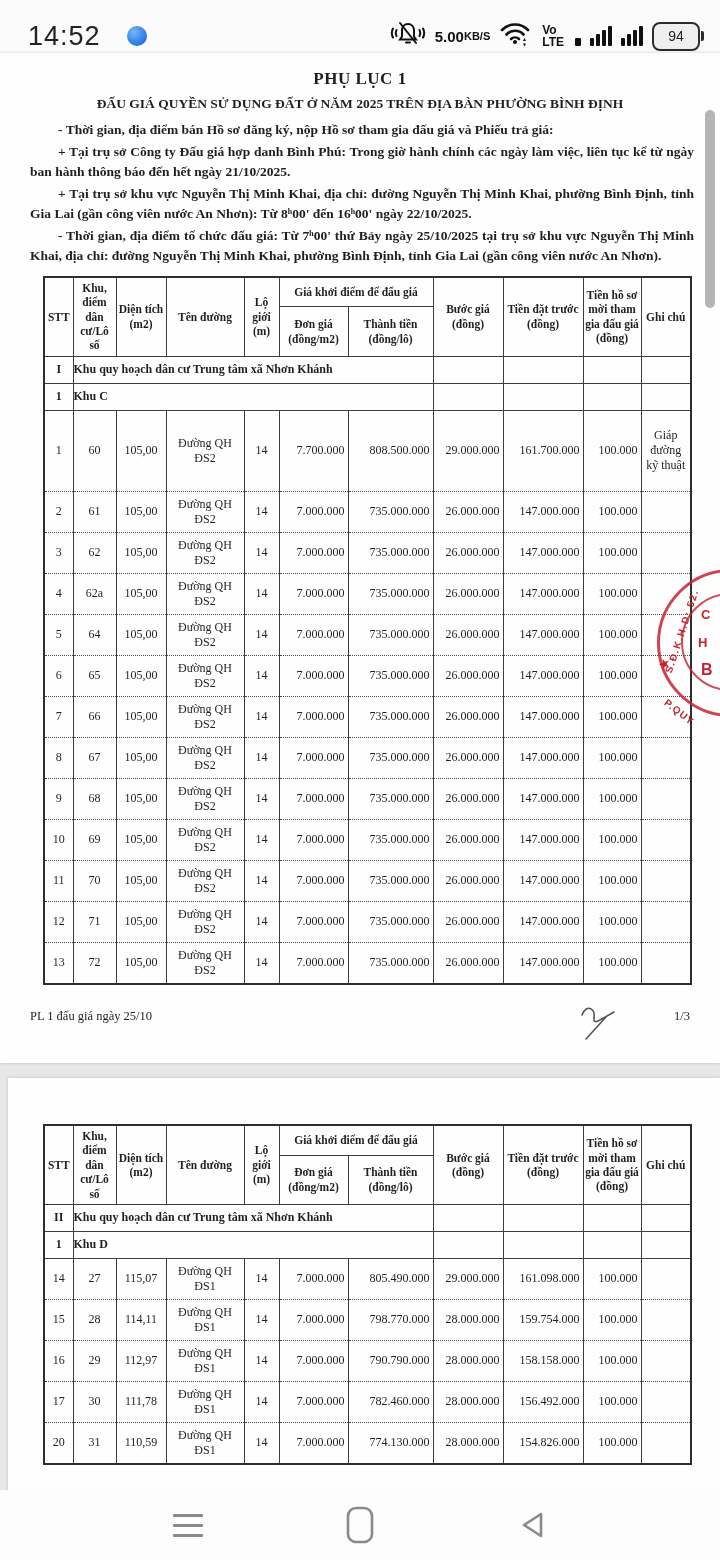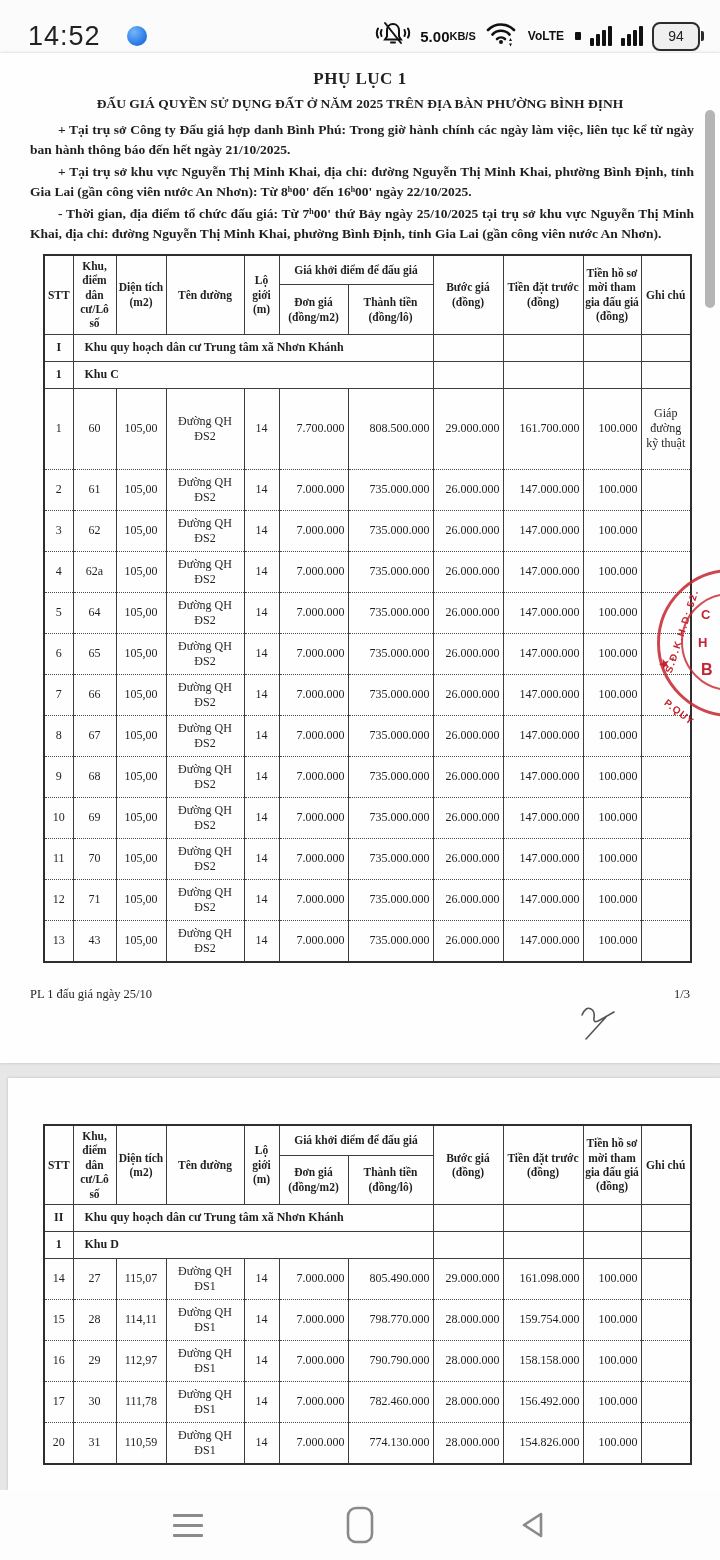--- a/index.html
+++ b/index.html
@@ -10,21 +10,21 @@
     display:flex;align-items:center;justify-content:space-between;
     font-family:"Liberation Sans","DejaVu Sans",sans-serif;}
   .sb-left{display:flex;align-items:center;padding-left:28px;}
   .sb-time{font-size:27px;color:#222;letter-spacing:1px;}
   .notif-dot{width:20px;height:20px;border-radius:50%;margin-left:26px;
     background:radial-gradient(circle at 35% 30%,#7ab5f2 0%,#3d8ef0 45%,#1257c8 100%);}
   .sb-right{display:flex;align-items:center;gap:9px;padding-right:16px;}
   .speed{display:flex;flex-direction:row;align-items:center;line-height:1;color:#111;}
   .speed .v{font-size:15px;font-weight:bold;}
   .speed .u{font-size:11px;font-weight:bold;}
-  .volte{display:flex;flex-direction:row;align-items:flex-start;line-height:1;color:#111;}
+  .volte{display:flex;flex-direction:column;align-items:flex-start;line-height:1;color:#111;}
   .volte .v{font-size:12px;font-weight:bold;}
   .volte-row{display:flex;align-items:center;gap:11px;}
   .volte-box{width:6px;height:8px;background:#111;border-radius:1px;}
   .sigbars{display:flex;align-items:flex-end;gap:2px;height:20px;}
   .sigbars i{display:block;width:4px;background:#111;border-radius:1px;}
   .battery{display:flex;align-items:center;justify-content:center;}
   .batt-body{width:44px;height:25px;border:2px solid #2c2c2c;border-radius:8px;background:#efefef;
     display:flex;align-items:center;justify-content:center;font-size:14px;color:#222;}
   .batt-nub{width:3px;height:10px;background:#2c2c2c;border-radius:0 2px 2px 0;margin-left:1px;}
   
@@ -42,21 +42,21 @@
   .auction col.w0{width:29px}.auction col.w1{width:43px}.auction col.w2{width:50px}
   .auction col.w3{width:78px}.auction col.w4{width:35px}.auction col.w5{width:69px}
   .auction col.w6{width:85px}.auction col.w7{width:70px}.auction col.w8{width:80px}
   .auction col.w9{width:58px}.auction col.w10{width:50px}
   .auction th{border:1px solid #3d3d3d;font-size:11.5px;font-weight:bold;padding:3px 1px;
     text-align:center;line-height:1.25;}
   .auction thead tr:first-child th{height:auto;}
   .auction td{border-left:1px solid #3d3d3d;border-right:1px solid #3d3d3d;
     padding:3px 2px;text-align:center;line-height:1.25;vertical-align:middle;}
   tbody.sections td{border-top:1px solid #3d3d3d;border-bottom:1px solid #3d3d3d;height:20px;}
-  tbody.sections td.sec-label{text-align:left;font-weight:bold;padding-left:11px;}
+  tbody.sections td.sec-label{text-align:left;font-weight:bold;padding-left:0;}
   tbody.sections td.sec-num{font-weight:bold;}
   tbody.datarows tr td{border-top:1px dotted #4a4a4a;height:34px;}
   tbody.datarows tr:first-child td{border-top:none;}
   #table1 tbody.datarows tr:first-child td{height:74px;}
   .auction td.c5,.auction td.c6,.auction td.c7,.auction td.c8,.auction td.c9{text-align:right;padding-right:3px;}
   
   .page-footer{display:flex;justify-content:space-between;margin:24px 30px 0 30px;font-size:12.5px;}
   
   .stamp{position:absolute;top:512px;left:655px;width:65px;height:160px;pointer-events:none;}
   .stamp .ring-outer{position:absolute;left:2px;top:4px;width:142px;height:142px;border-radius:50%;
@@ -147,20 +147,21 @@
           </span>
         <span class="batt-nub"></span>
       </span>
     </div>
   </div>
 
   <div class="page" id="page1">
     <div class="doc-title">PHỤ LỤC 1</div>
     <div class="doc-subtitle">ĐẤU GIÁ QUYỀN SỬ DỤNG ĐẤT Ở NĂM 2025 TRÊN ĐỊA BÀN PHƯỜNG BÌNH ĐỊNH</div>
     <div class="doc-paras">
+      <p>- Thời gian, địa điểm bán Hồ sơ đăng ký, nộp Hồ sơ tham gia đấu giá và Phiếu trả giá:</p>
       <p>+ Tại trụ sở Công ty Đấu giá hợp danh Bình Phú: Trong giờ hành chính các ngày làm việc, liên tục kể từ ngày ban hành thông báo đến hết ngày 21/10/2025.</p>
       <p>+ Tại trụ sở khu vực Nguyễn Thị Minh Khai, địa chỉ: đường Nguyễn Thị Minh Khai, phường Bình Định, tỉnh Gia Lai (gần công viên nước An Nhơn): Từ 8ʰ00' đến 16ʰ00' ngày 22/10/2025.</p>
       <p>- Thời gian, địa điểm tổ chức đấu giá: Từ 7ʰ00' thứ Bảy ngày 25/10/2025 tại trụ sở khu vực Nguyễn Thị Minh Khai, địa chỉ: đường Nguyễn Thị Minh Khai, phường Bình Định, tỉnh Gia Lai (gần công viên nước An Nhơn).</p>
     </div>
 
     <table class="auction" id="table1">
       <colgroup>
         <col class="w0">
           <col class="w1">
           <col class="w2">
@@ -361,21 +362,21 @@
             <td class="c4">14</td>
             <td class="c5">7.000.000</td>
             <td class="c6">735.000.000</td>
             <td class="c7">26.000.000</td>
             <td class="c8">147.000.000</td>
             <td class="c9">100.000</td>
             <td class="c10"></td>
           </tr>
           <tr>
             <td class="c0">13</td>
-            <td class="c1">43</td>
+            <td class="c1">72</td>
             <td class="c2">105,00</td>
             <td class="c3">Đường QH ĐS2</td>
             <td class="c4">14</td>
             <td class="c5">7.000.000</td>
             <td class="c6">735.000.000</td>
             <td class="c7">26.000.000</td>
             <td class="c8">147.000.000</td>
             <td class="c9">100.000</td>
             <td class="c10"></td>
           </tr>

